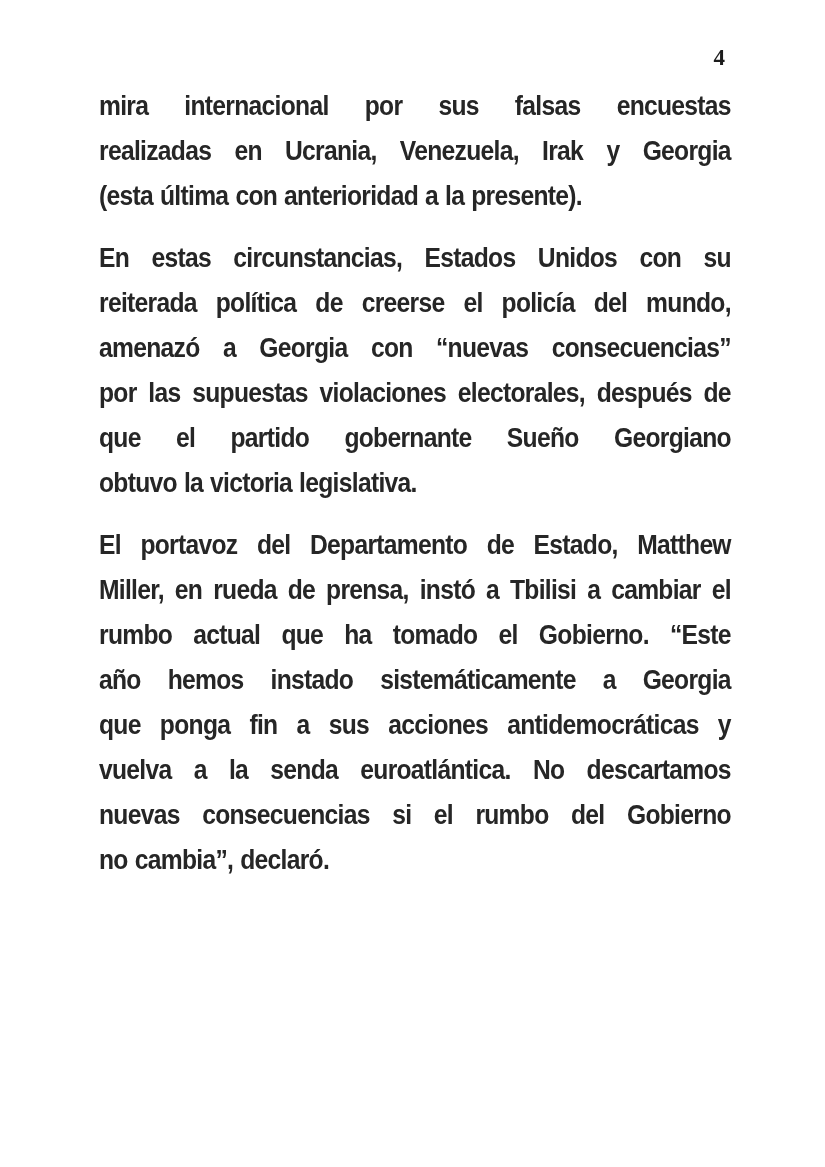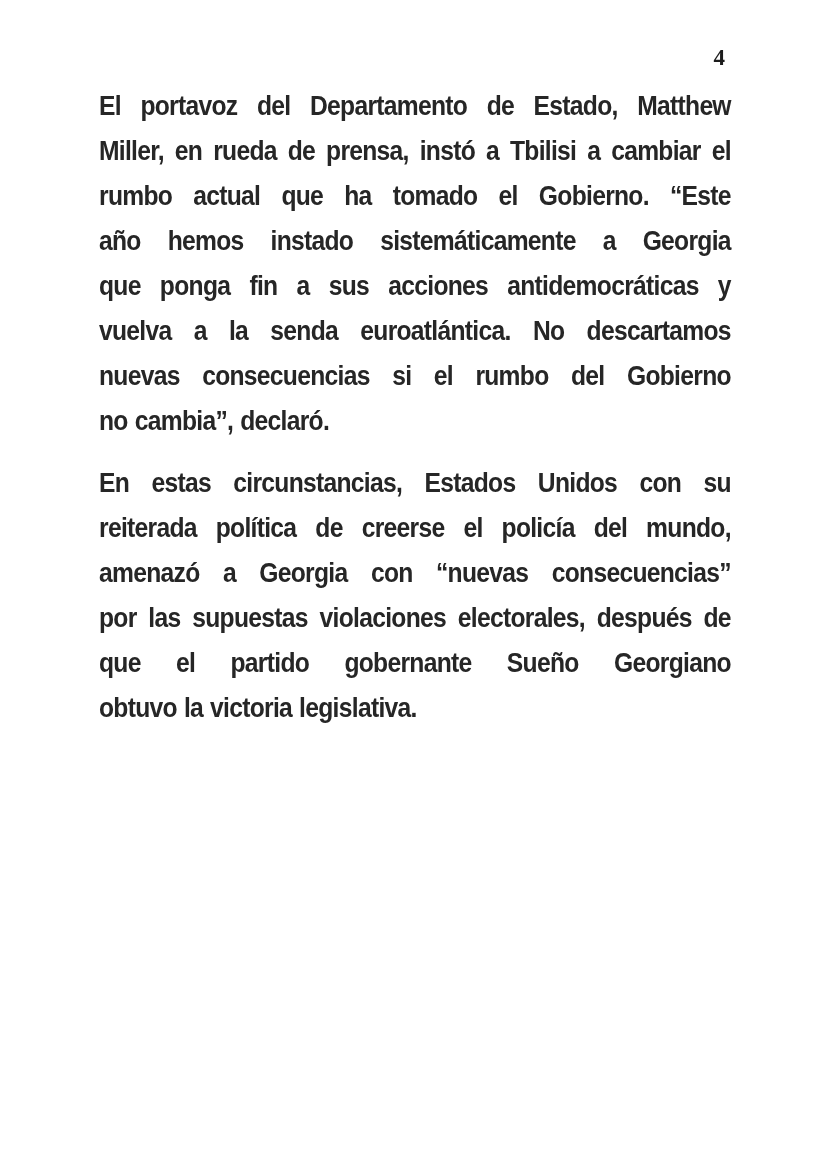--- a/index.html
+++ b/index.html
@@ -53,31 +53,36 @@
     text-align-last: left;
   }
 </style>
 </head>
 <body>
 
 <div class="page">
   <div class="page-number">4</div>
   <div class="document-body">
       <div class="paragraph">
+        <div class="line">mira internacional por sus falsas encuestas</div>
+        <div class="line">realizadas en Ucrania, Venezuela, Irak y Georgia</div>
+        <div class="line line-end">(esta última con anterioridad a la presente).</div>
+      </div>
+      <div class="paragraph">
+        <div class="line">En estas circunstancias, Estados Unidos con su</div>
+        <div class="line">reiterada política de creerse el policía del mundo,</div>
+        <div class="line">amenazó a Georgia con “nuevas consecuencias”</div>
+        <div class="line">por las supuestas violaciones electorales, después de</div>
+        <div class="line">que el partido gobernante Sueño Georgiano</div>
+        <div class="line line-end">obtuvo la victoria legislativa.</div>
+      </div>
+      <div class="paragraph">
         <div class="line">El portavoz del Departamento de Estado, Matthew</div>
         <div class="line">Miller, en rueda de prensa, instó a Tbilisi a cambiar el</div>
         <div class="line">rumbo actual que ha tomado el Gobierno. “Este</div>
         <div class="line">año hemos instado sistemáticamente a Georgia</div>
         <div class="line">que ponga fin a sus acciones antidemocráticas y</div>
         <div class="line">vuelva a la senda euroatlántica. No descartamos</div>
         <div class="line">nuevas consecuencias si el rumbo del Gobierno</div>
         <div class="line line-end">no cambia”, declaró.</div>
       </div>
-      <div class="paragraph">
-        <div class="line">En estas circunstancias, Estados Unidos con su</div>
-        <div class="line">reiterada política de creerse el policía del mundo,</div>
-        <div class="line">amenazó a Georgia con “nuevas consecuencias”</div>
-        <div class="line">por las supuestas violaciones electorales, después de</div>
-        <div class="line">que el partido gobernante Sueño Georgiano</div>
-        <div class="line line-end">obtuvo la victoria legislativa.</div>
-      </div>
     </div>
 </div>
 
 </body></html>

